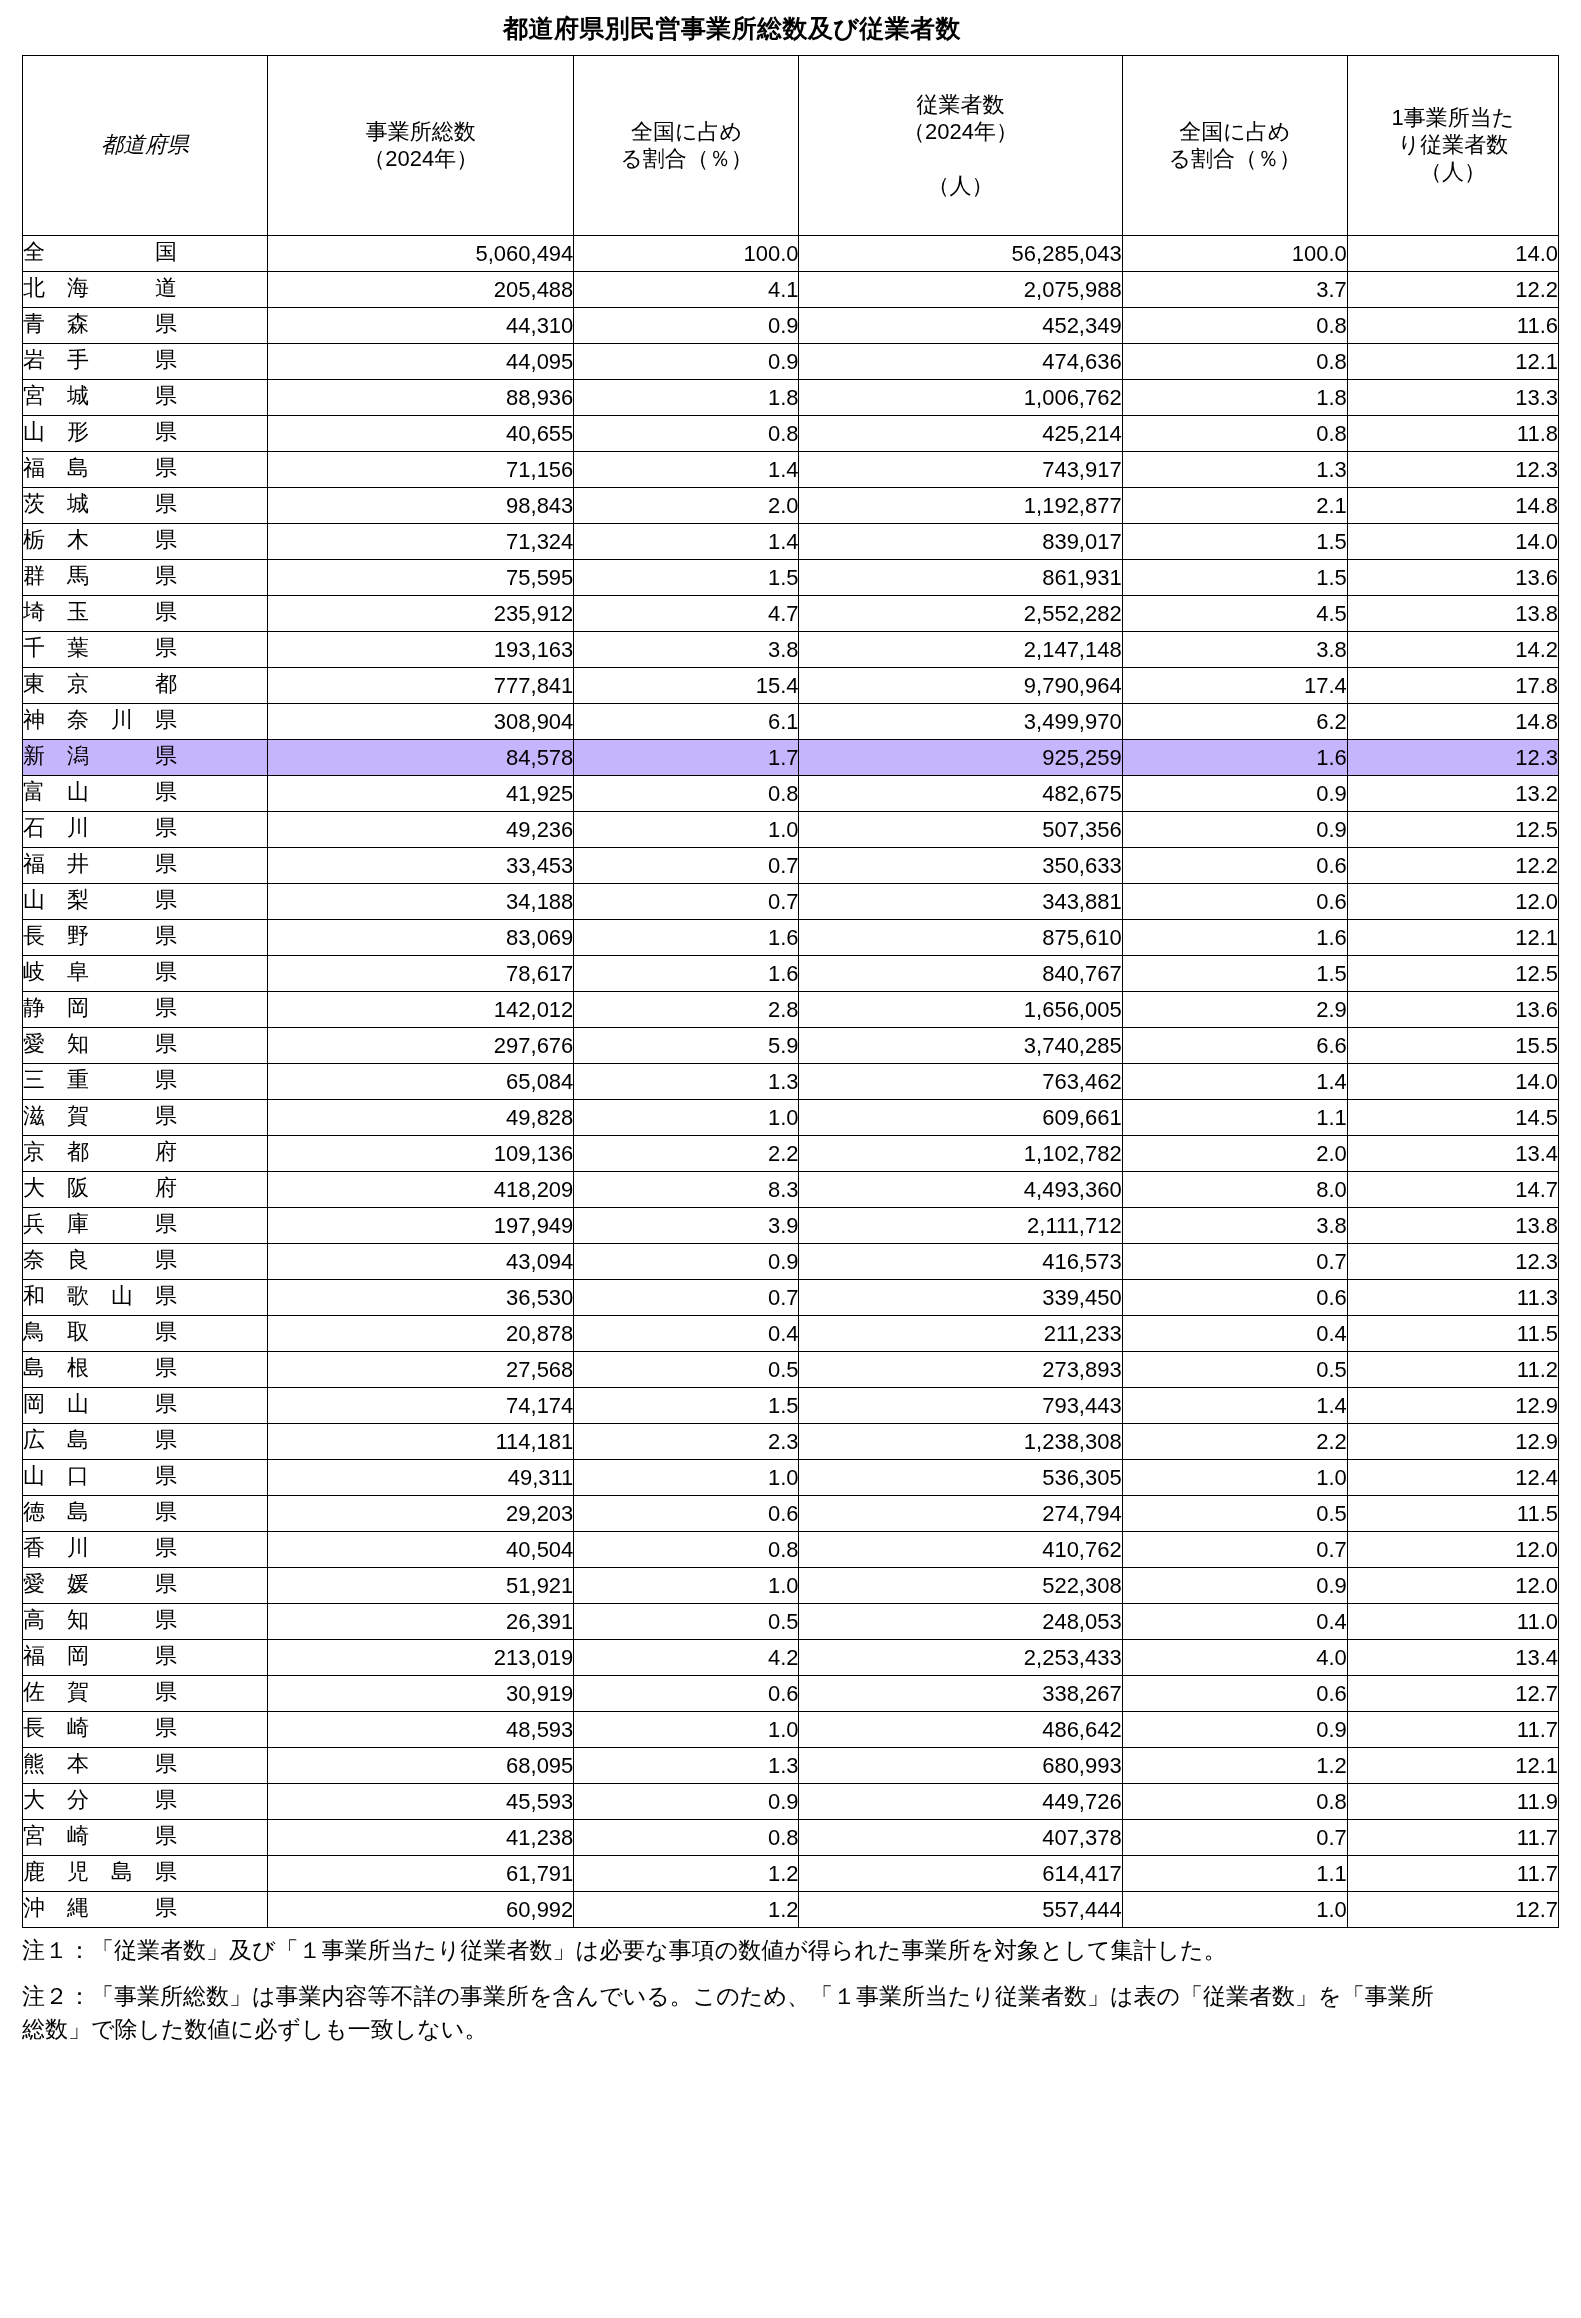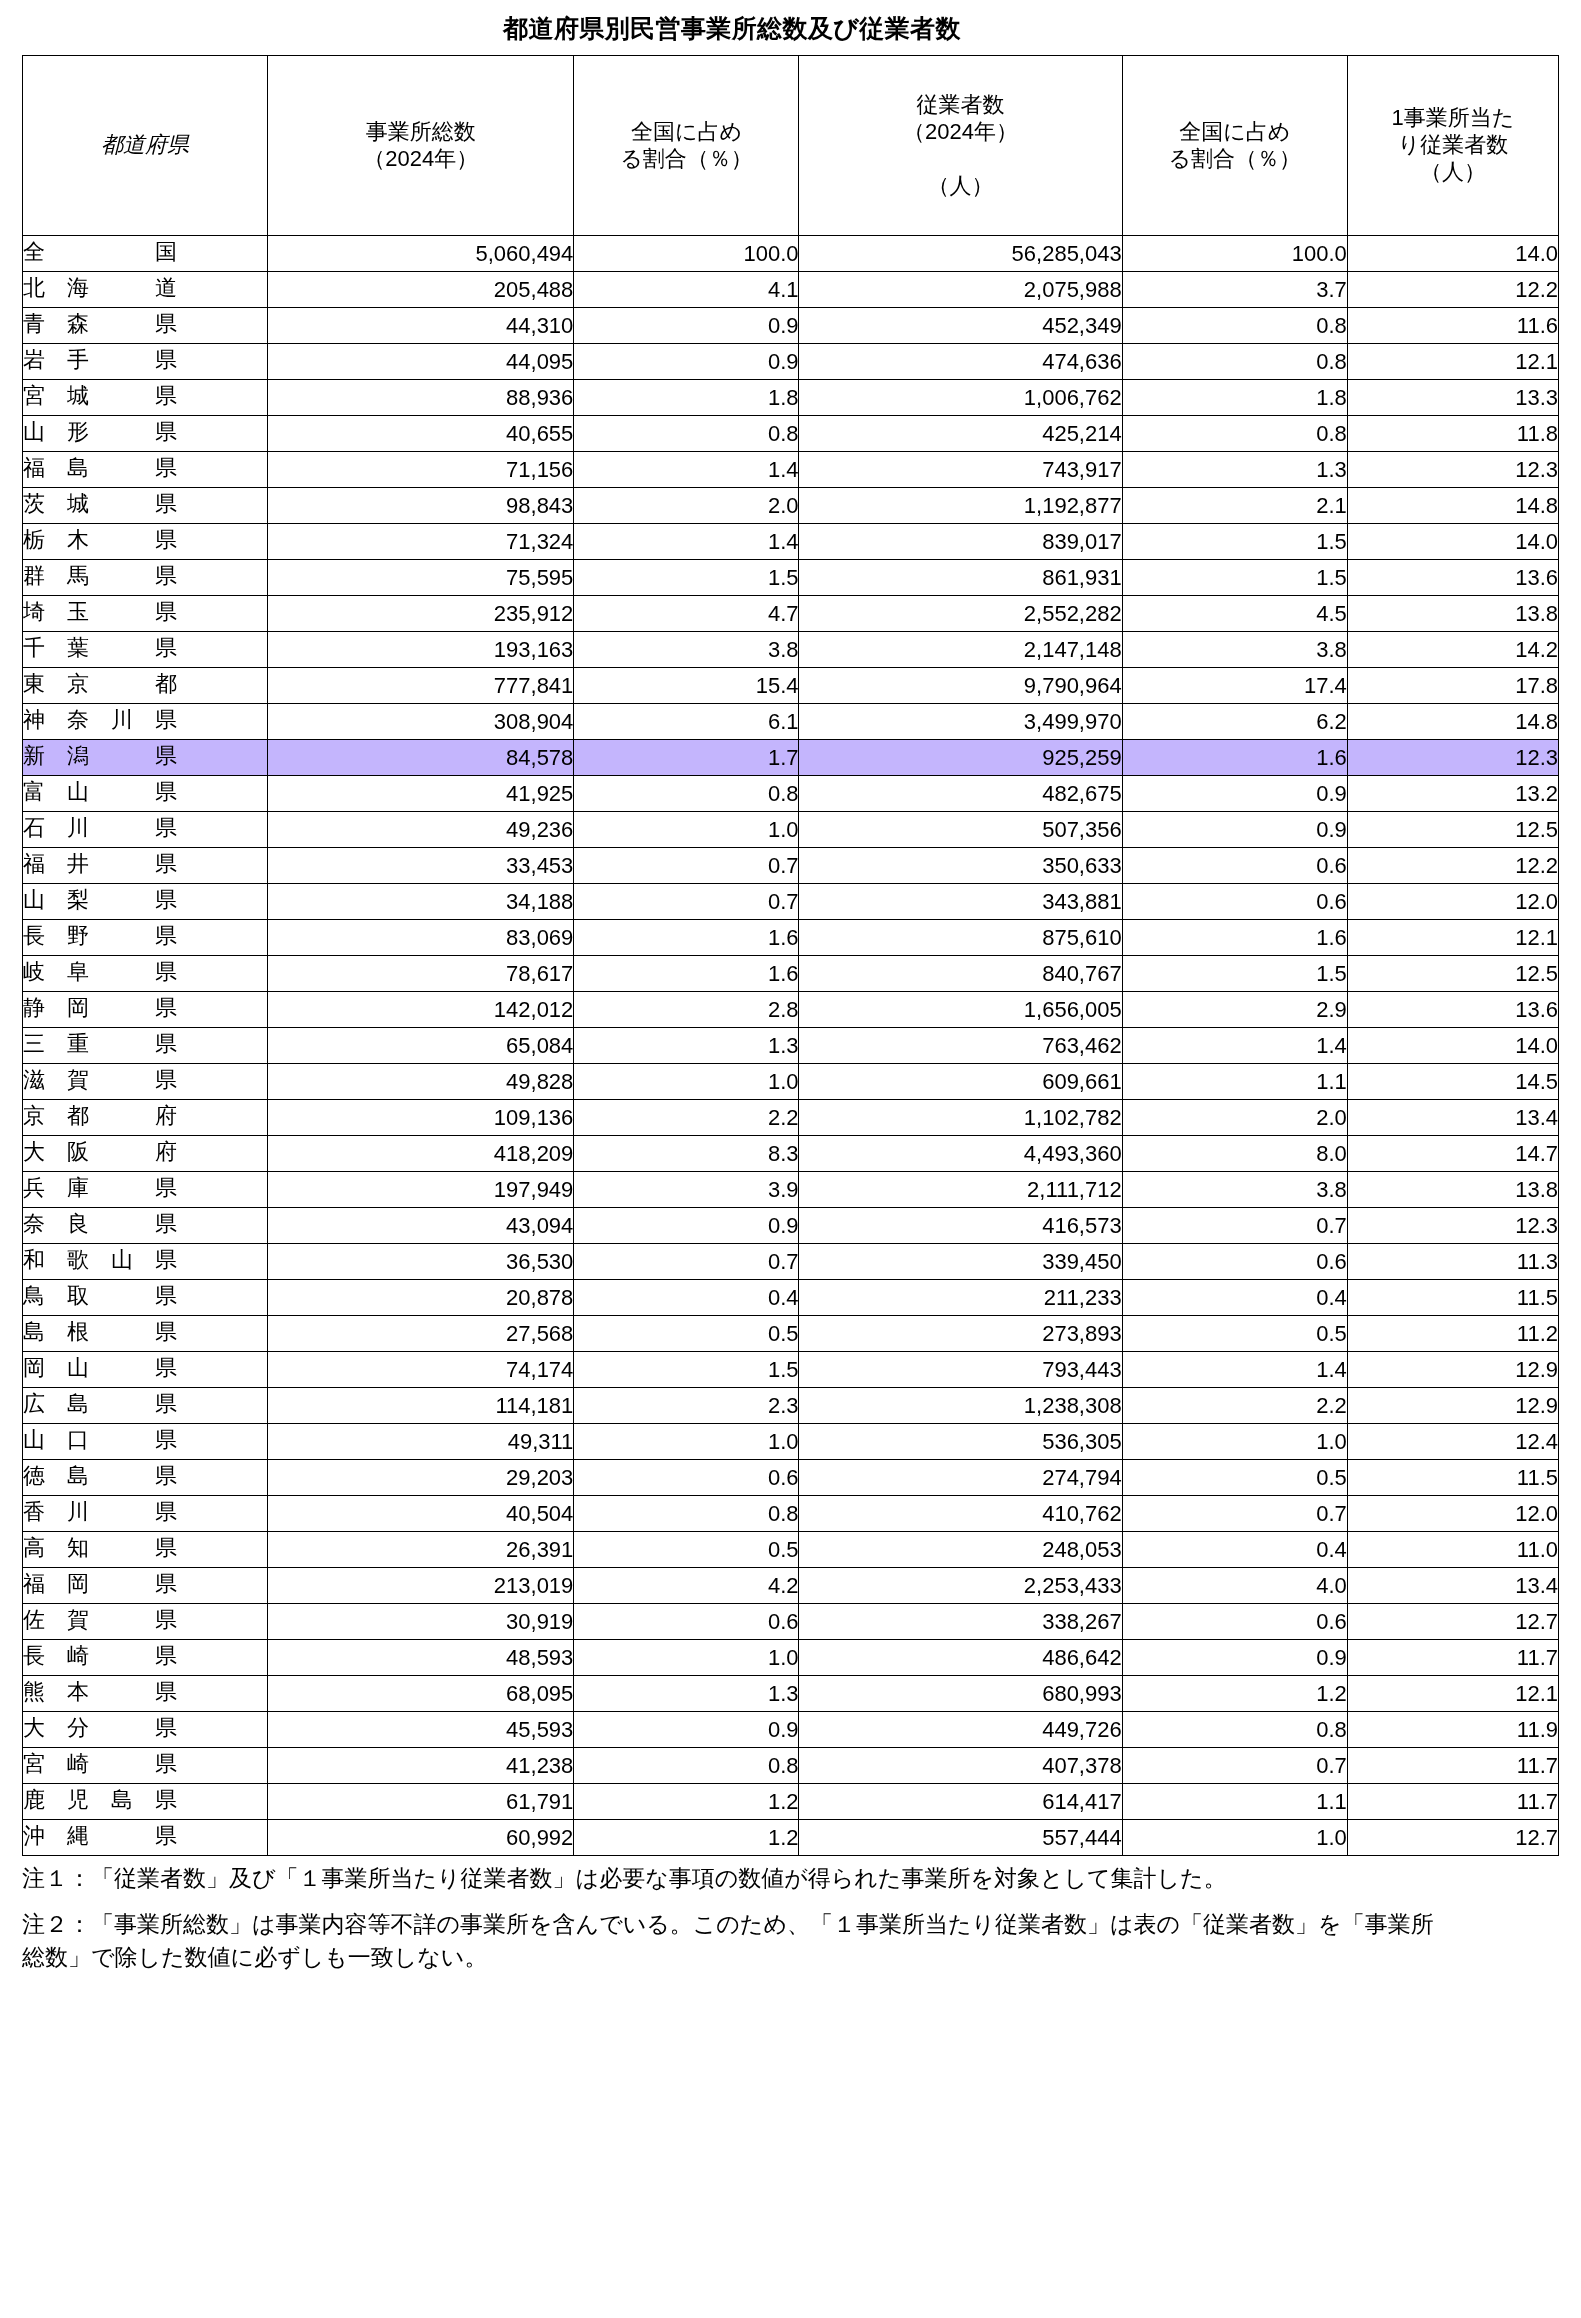--- a/index.html
+++ b/index.html
@@ -297,20 +297,28 @@
         </tr>
         <tr>
           <td class="pref">静　岡　　　県</td>
           <td class="num">142,012</td>
           <td class="num">2.8</td>
           <td class="num">1,656,005</td>
           <td class="num">2.9</td>
           <td class="num">13.6</td>
         </tr>
         <tr>
+          <td class="pref">愛　知　　　県</td>
+          <td class="num">297,676</td>
+          <td class="num">5.9</td>
+          <td class="num">3,740,285</td>
+          <td class="num">6.6</td>
+          <td class="num">15.5</td>
+        </tr>
+        <tr>
           <td class="pref">三　重　　　県</td>
           <td class="num">65,084</td>
           <td class="num">1.3</td>
           <td class="num">763,462</td>
           <td class="num">1.4</td>
           <td class="num">14.0</td>
         </tr>
         <tr>
           <td class="pref">滋　賀　　　県</td>
           <td class="num">49,828</td>
@@ -409,20 +417,28 @@
         </tr>
         <tr>
           <td class="pref">香　川　　　県</td>
           <td class="num">40,504</td>
           <td class="num">0.8</td>
           <td class="num">410,762</td>
           <td class="num">0.7</td>
           <td class="num">12.0</td>
         </tr>
         <tr>
+          <td class="pref">愛　媛　　　県</td>
+          <td class="num">51,921</td>
+          <td class="num">1.0</td>
+          <td class="num">522,308</td>
+          <td class="num">0.9</td>
+          <td class="num">12.0</td>
+        </tr>
+        <tr>
           <td class="pref">高　知　　　県</td>
           <td class="num">26,391</td>
           <td class="num">0.5</td>
           <td class="num">248,053</td>
           <td class="num">0.4</td>
           <td class="num">11.0</td>
         </tr>
         <tr>
           <td class="pref">福　岡　　　県</td>
           <td class="num">213,019</td>

